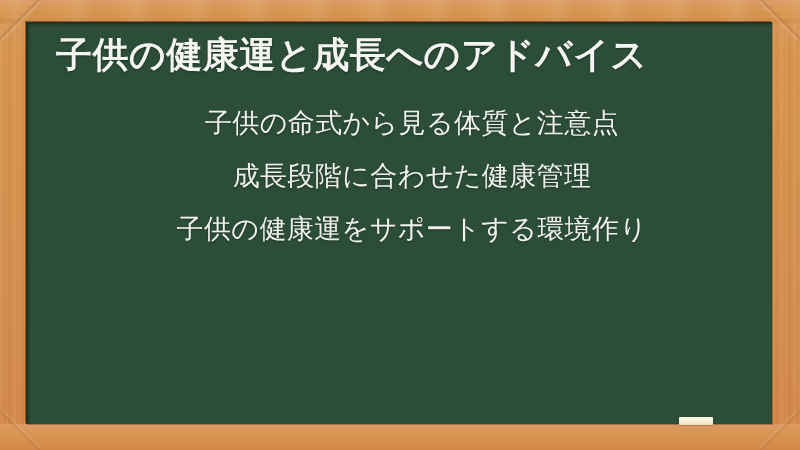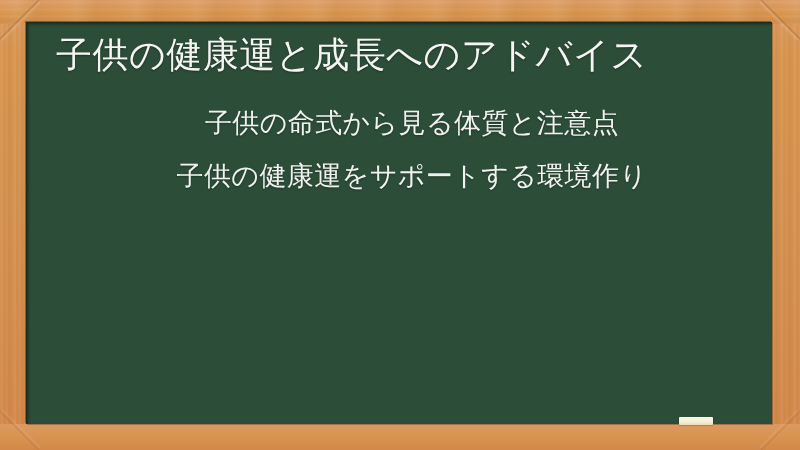--- a/index.html
+++ b/index.html
@@ -89,21 +89,21 @@
   }
 
   
   .title {
     position: absolute;
     left: 30px;
     top: 10px;
     width: 700px;
     color: #f4f4f2;
     font-size: 36px;
-    font-weight: 400;
+    font-weight: 700;
     line-height: 1.25;
     letter-spacing: 0.5px;
     white-space: nowrap;
     text-shadow: 0 1px 2px rgba(0,0,0,0.35);
   }
   .bullets {
     position: absolute;
     left: 56px;
     top: 88px;
     width: 660px;
@@ -145,20 +145,21 @@
   <div class="miter tr"></div>
   <div class="miter bl"></div>
   <div class="miter br"></div>
 
   <div class="board">
 
     <div class="title">子供の健康運と成長へのアドバイス</div>
 
     <div class="bullets">
       <div class="bullet-line">子供の命式から見る体質と注意点</div>
+      <div class="bullet-line">成長段階に合わせた健康管理</div>
       <div class="bullet-line">子供の健康運をサポートする環境作り</div>
     </div>
 
   </div>
 
   <div class="chalk"></div>
 
 </div>
 
 </body></html>

